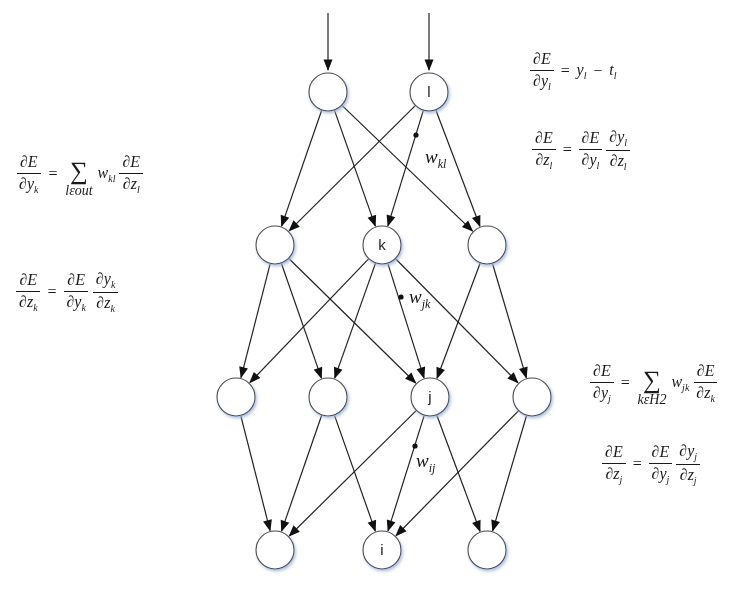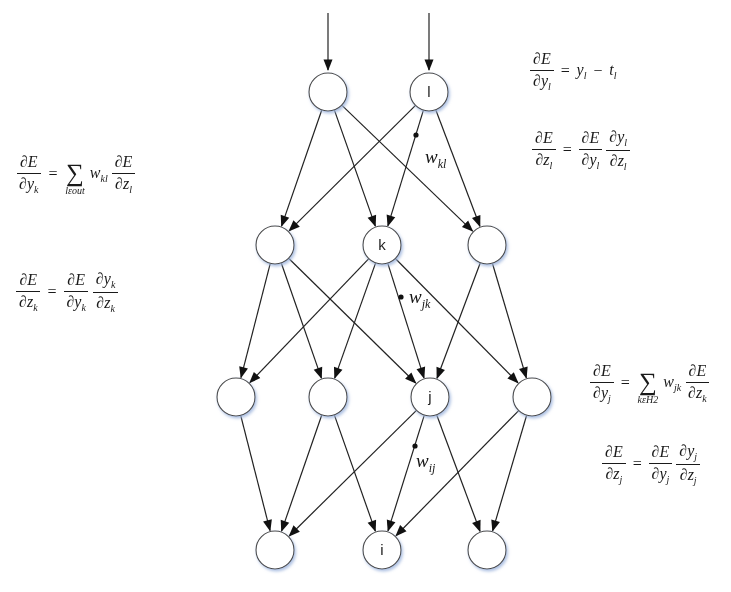--- a/index.html
+++ b/index.html
@@ -15,21 +15,21 @@
   .formula{position:absolute;display:flex;align-items:center;color:#1a1a1a;
            font-style:italic;font-size:16px;line-height:1.15;white-space:nowrap;}
   .formula sub{font-size:10px;}
   .frac{display:inline-flex;flex-direction:column;align-items:center;margin:0 2px;}
   .fnum{display:block;padding:0 3px 1px 3px;border-bottom:1.1px solid #1a1a1a;text-align:center;}
   .fden{display:block;padding:1px 3px 0 3px;text-align:center;}
   .op{margin:0 4px;}
   .var{margin:11px 2px;}
   .sum{display:inline-flex;flex-direction:column;align-items:center;margin:0 3px;position:relative;top:4px;}
   .sigma{font-size:25px;line-height:1;font-style:normal;}
-  .ssub{font-size:10px;margin-top:0;text-align:right;}
+  .ssub{font-size:14px;margin-top:0;text-align:right;}
 </style>
 </head>
 <body>
 
 <div id="canvas">
   <svg id="net-svg" width="731" height="592" viewBox="0 0 731 592">
     <defs>
       <marker id="arrow" markerUnits="userSpaceOnUse" markerWidth="13" markerHeight="11" refX="11" refY="5" orient="auto">
         <path d="M0.5,0.5 L12,5 L0.5,9.5 z" fill="#111111"></path>
       </marker>

